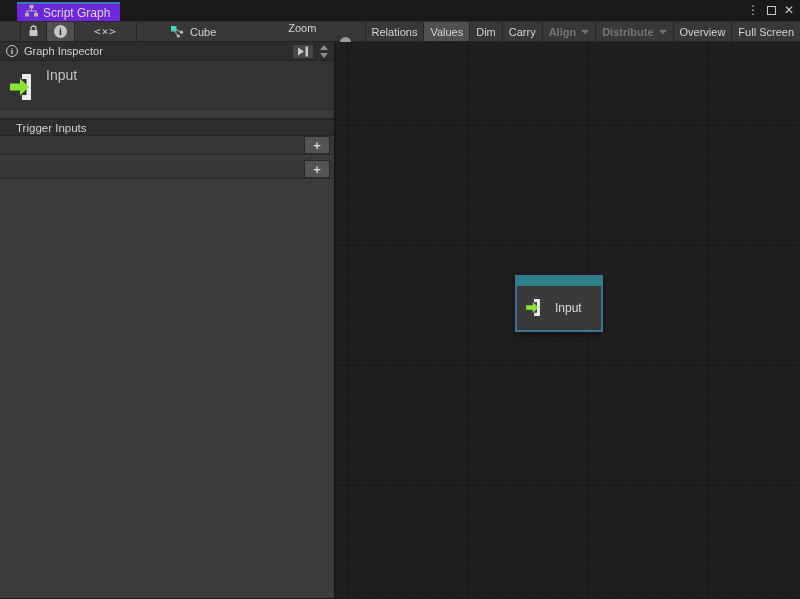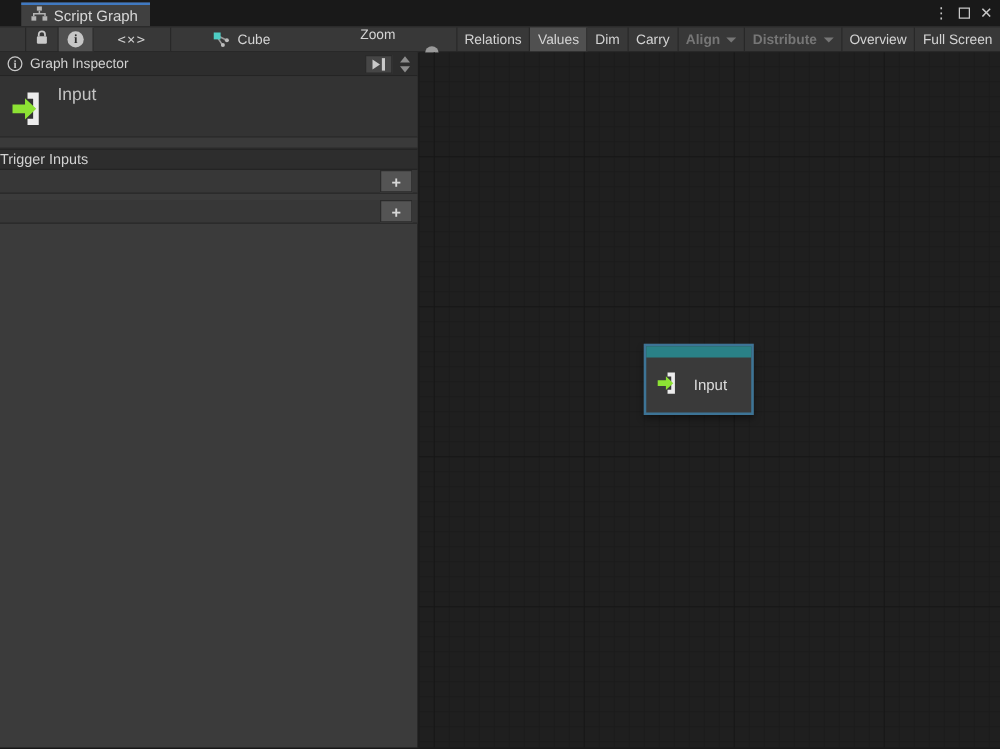--- a/index.html
+++ b/index.html
@@ -2,21 +2,21 @@
 <html><head>
 <meta charset="utf-8">
 <style>
   * { margin:0; padding:0; box-sizing:border-box; }
   html,body { width:800px; height:599px; overflow:hidden; background:#191919;
     font-family:"Liberation Sans", sans-serif; -webkit-font-smoothing:antialiased; }
   .window { position:relative; width:800px; height:599px; background:#191919; color:#d4d4d4; font-size:11px; }
 
   
   .titlebar { position:relative; height:21px; background:#191919; display:flex; align-items:flex-end; }
-  .tab { position:relative; margin-left:17px; height:19px; padding:0 10px 0 8px; background:#404040;
+  .tab { position:relative; margin-left:17px; height:19px; padding:0 10px 0 8px; background:#6d28d9;
     border-top:2px solid #4079c1; display:flex; align-items:center; gap:5px; color:#d8d8d8; font-size:12px; }
   .win-controls { position:absolute; right:4px; top:1px; height:18px; display:flex; align-items:center; gap:6px; color:#c8c8c8; }
   .win-controls .kebab { font-size:12px; letter-spacing:0; padding:0 2px; }
   .win-controls .maxbox { display:inline-block; width:9px; height:9px; border:1.5px solid #c8c8c8; }
   .win-controls .closex { font-size:12px; padding:0 2px; }
 
   
   .toolbar { position:relative; height:21px; background:#383838; border-top:1px solid #2a2a2a; border-bottom:1px solid #232323;
     display:flex; align-items:stretch; }
   .tb-btn { display:flex; align-items:center; justify-content:center; padding:0 7px; border-right:1px solid #282828; color:#d4d4d4; }
@@ -45,21 +45,21 @@
   .tri-down { width:0; height:0; border-left:4px solid transparent; border-right:4px solid transparent; border-top:5px solid #8d8d8d; }
 
   .unit-preview { position:relative; height:49px; background:#333333; border-bottom:1px solid #2a2a2a; }
   .unit-preview .uicon { position:absolute; left:8px; top:10px; }
   .unit-preview .utitle { position:absolute; left:46px; top:6px; font-size:14px; color:#c3c3c3; }
 
   .divider-strip { height:9px; background:#3a3a3a; border-bottom:1px solid #2a2a2a; }
   .gap5 { height:5px; background:#3b3b3b; }
 
   .sect-header { height:17px; background:#2d2d2d; border-top:1px solid #242424; border-bottom:1px solid #242424;
-    display:flex; align-items:center; padding-left:0; color:#d2d2d2; font-size:11.5px; }
+    display:flex; align-items:center; padding-left:16px; color:#d2d2d2; font-size:11.5px; }
   .sect-row { position:relative; height:19px; background:#373737; border-bottom:1px solid #292929; }
   .add-btn { position:absolute; right:4px; top:0; width:26px; height:18px; background:#545454; border:1px solid #2a2a2a;
     color:#d8d8d8; display:flex; align-items:center; justify-content:center; font-size:13px; font-weight:bold; line-height:1; }
 
   
   .canvas { position:relative; flex:1; background-color:#1f1f1f;
     background-image:
       linear-gradient(to right, #161616 1px, transparent 1px),
       linear-gradient(to bottom, #161616 1px, transparent 1px),
       linear-gradient(to right, #1b1b1b 1px, transparent 1px),

